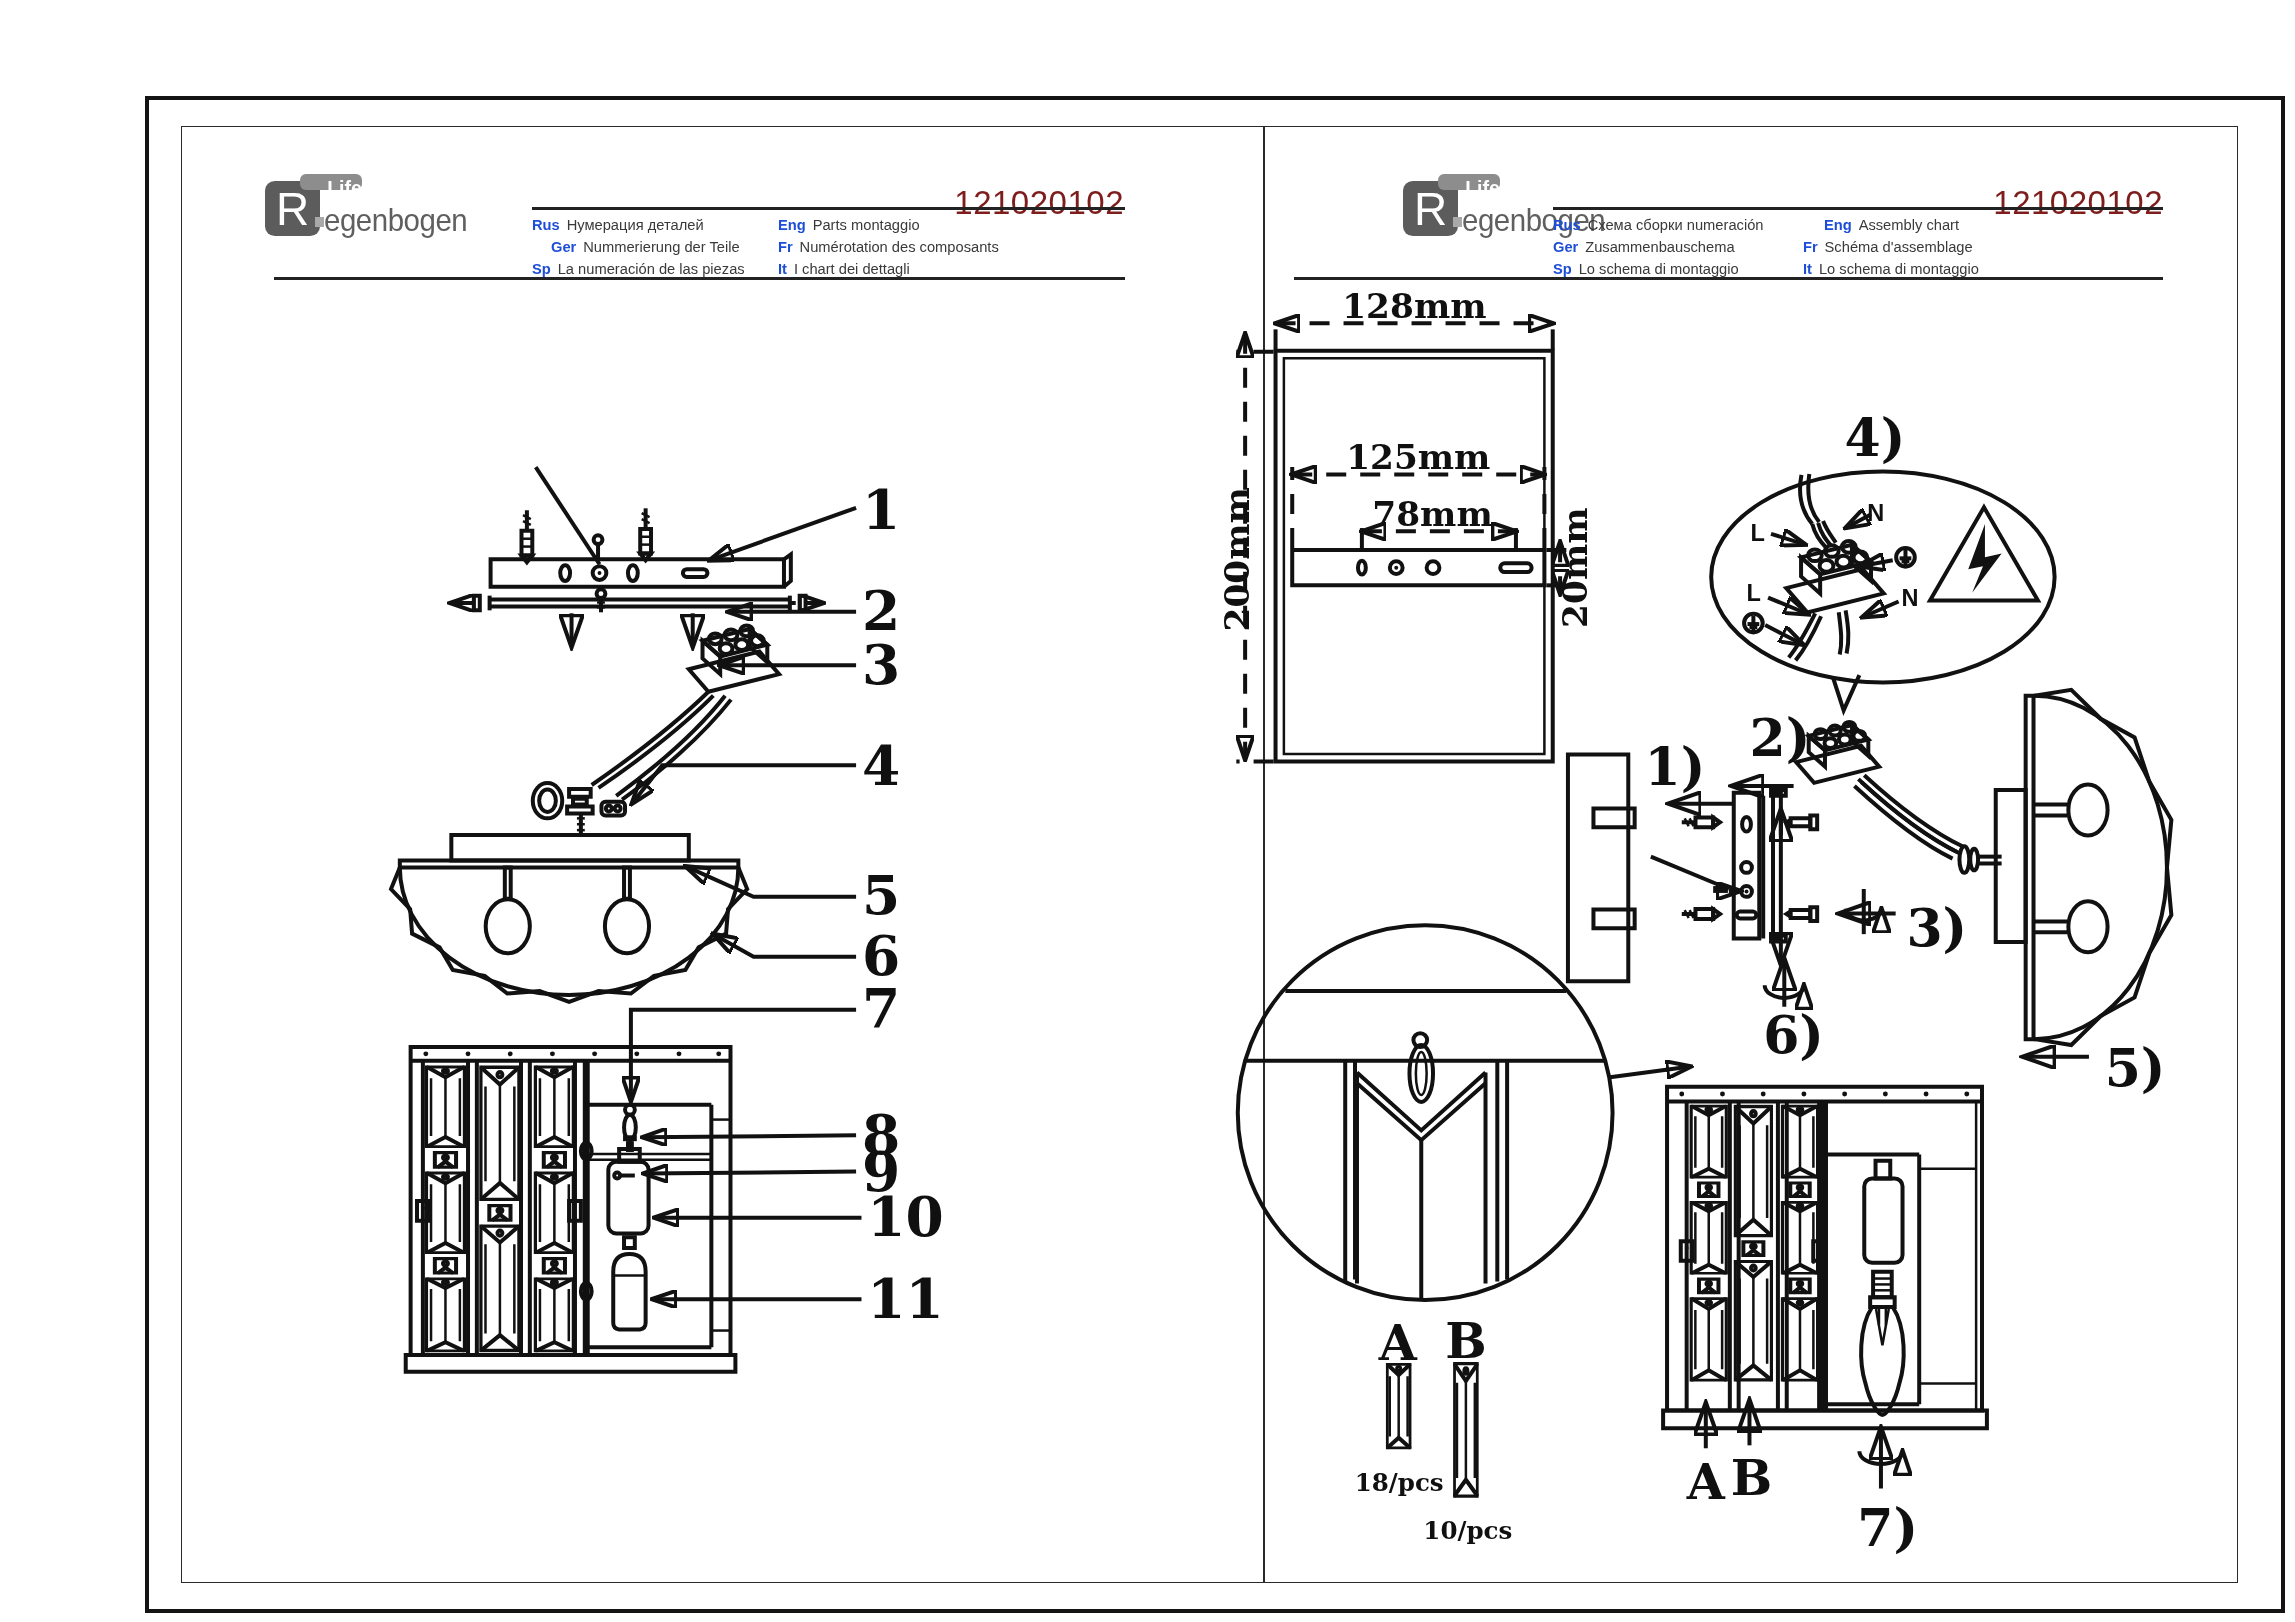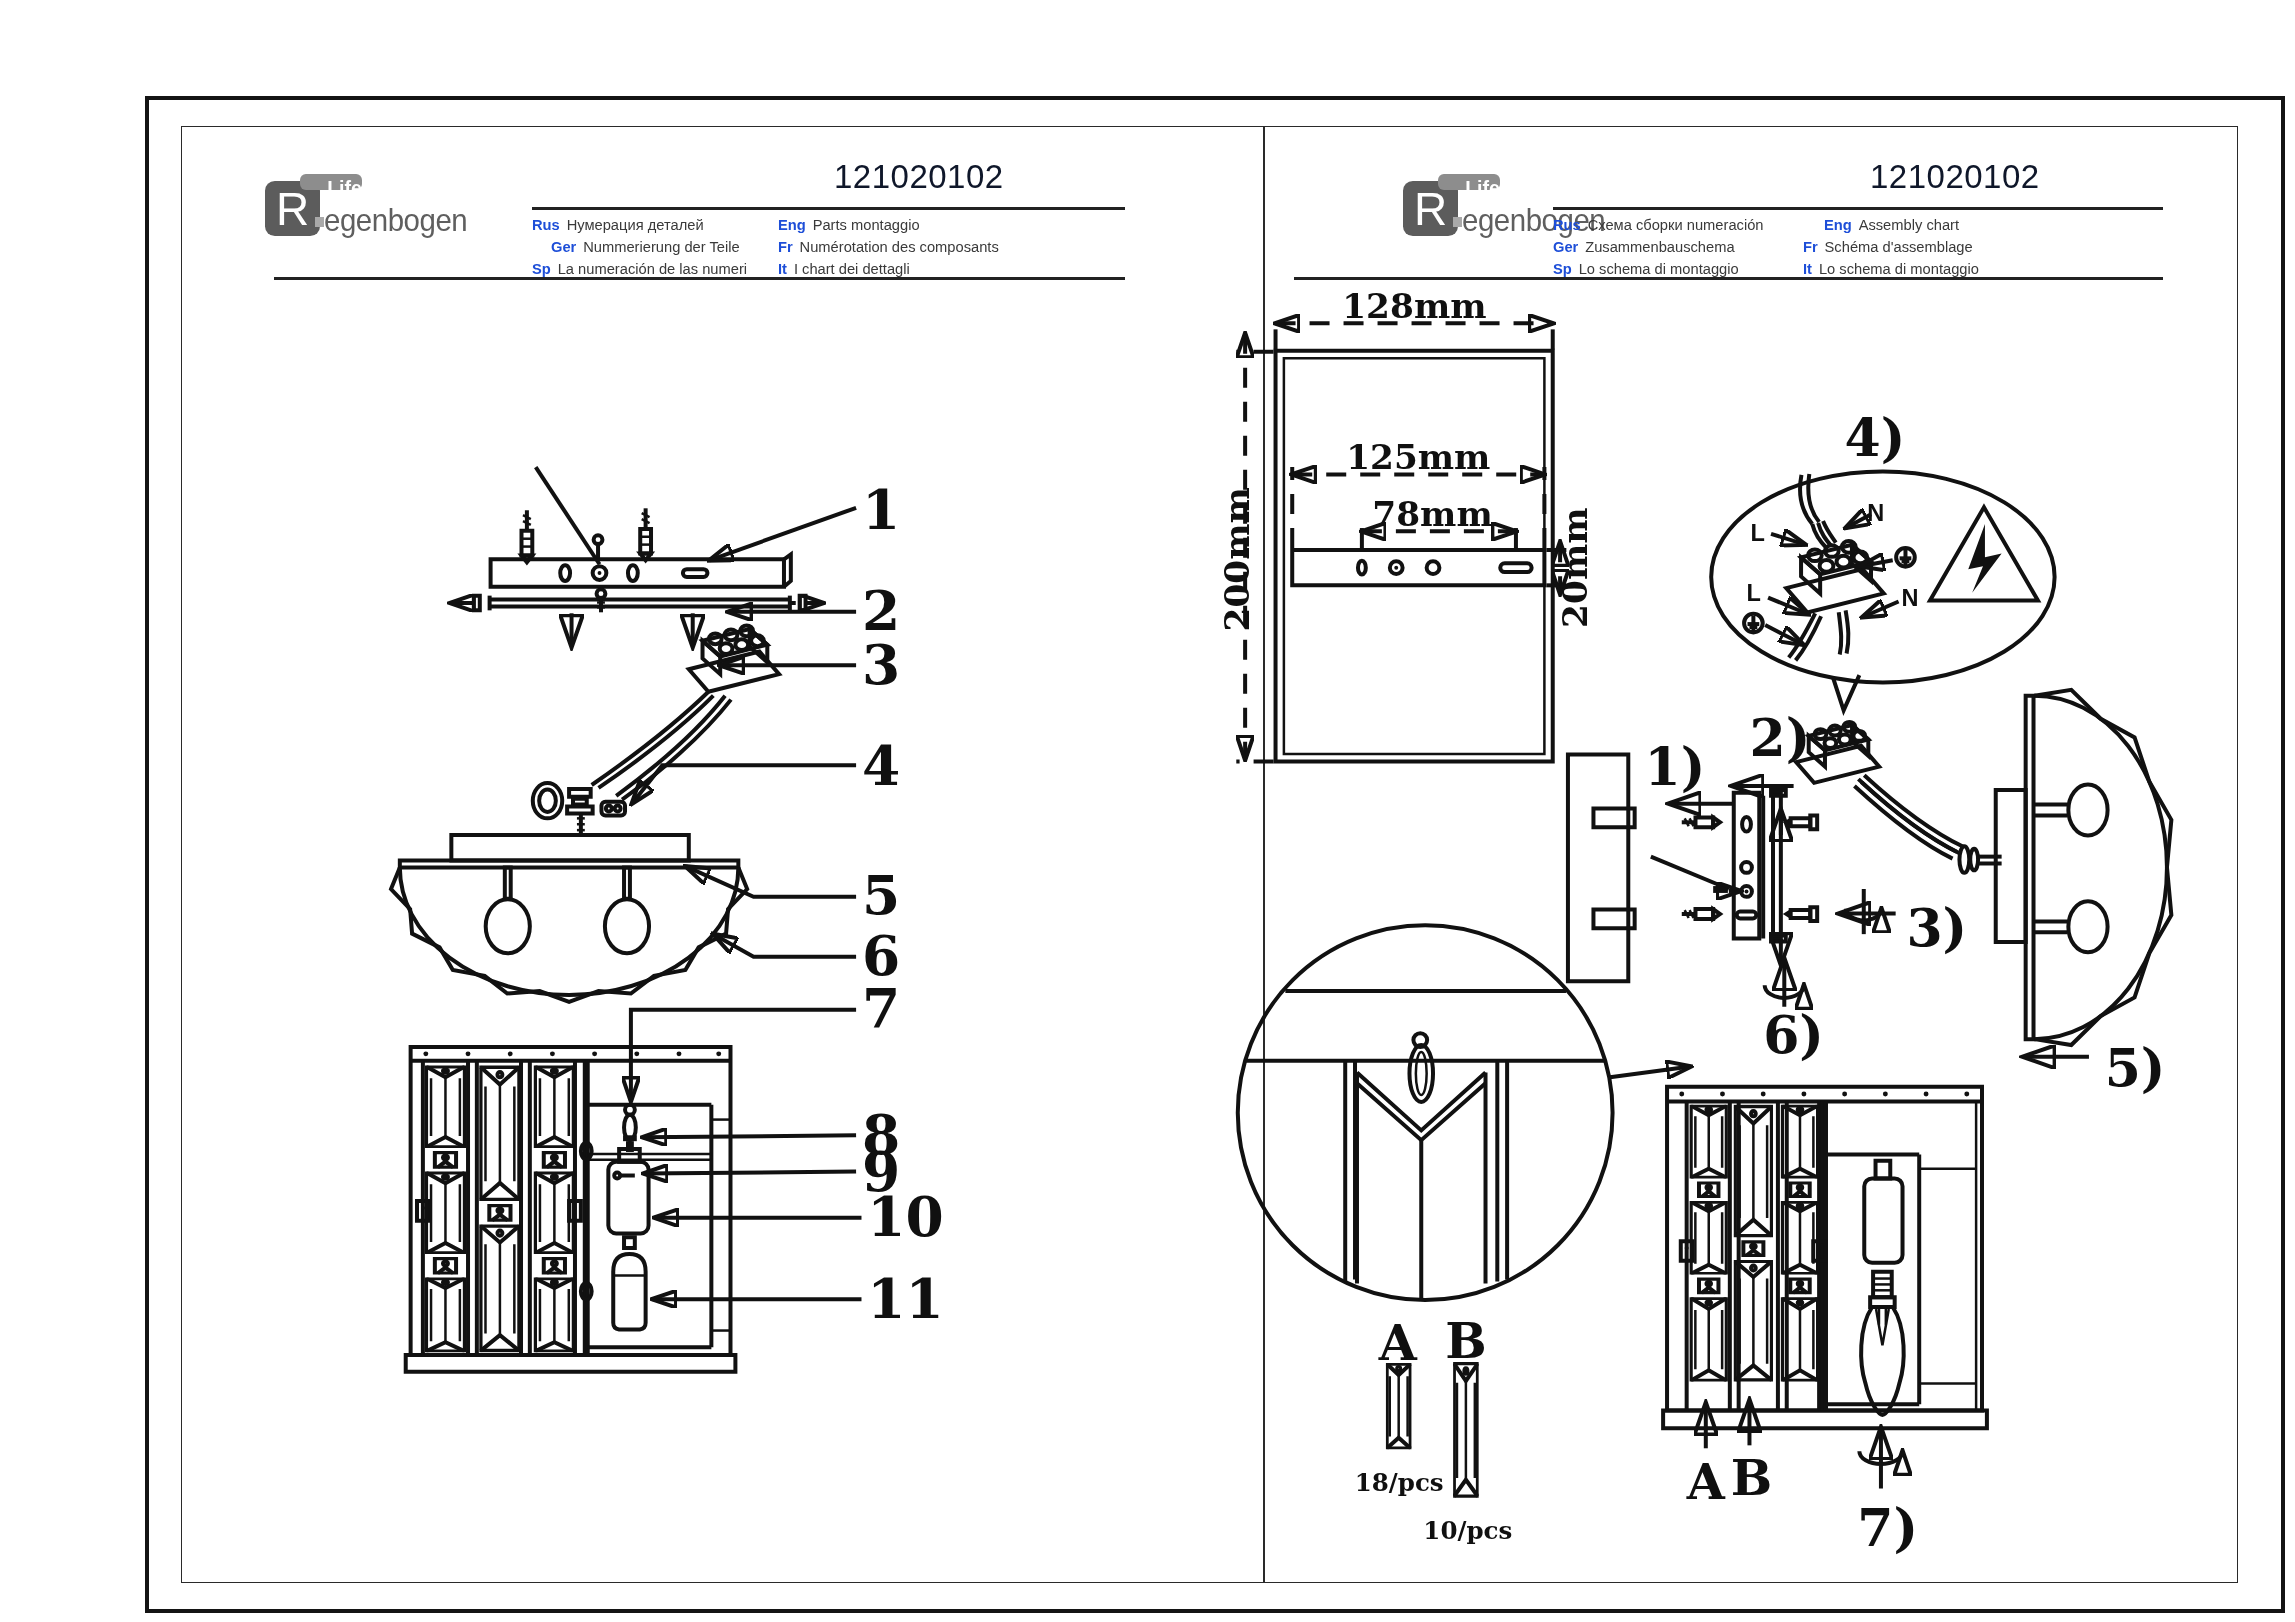--- a/index.html
+++ b/index.html
@@ -1,21 +1,21 @@
 <!DOCTYPE html>
 <html style="font-size:7.9px"><head>
 <meta charset="utf-8">
 <style>
   html,body{margin:0;padding:0;background:#fff}
   .canvas{position:relative;width:2295px;height:1622px;background:#fff;font-family:"Liberation Sans",sans-serif;overflow:hidden}
   .frame-outer{position:absolute;left:145px;top:96px;width:2132px;height:1509px;border:4.4px solid #141414}
   .sheet{position:absolute;top:126px;height:1455px;border:1.5px solid #2a2a2a;background:#fff}
   .sheet.left{left:181px;width:1081px}
   .sheet.right{left:1264px;width:972px}
-  .pcode{position:absolute;top:158px;text-align:left;font:400 33px "Liberation Sans",sans-serif;color:#0f172a;letter-spacing:0.5px}
+  .pcode{position:absolute;top:184px;text-align:right;font:400 33px "Liberation Sans",sans-serif;color:#7f1d1d;letter-spacing:0.5px}
   .rule{position:absolute;background:#222}
   .langrow{position:absolute;font-size:14.7px;white-space:nowrap;color:#3a3a3a}
   .langrow b{color:#1d4ed8;margin-right:6.9px}
   .logo{position:absolute;width:206px;height:69px}
   .logo-box{position:absolute;left:0;top:2.9px;width:55px;height:55px;background:#5c5c5c;border-radius:9.8px;color:#fff;font:400 46px "Liberation Sans",sans-serif;text-align:center;line-height:57px}
   .logo-chip{position:absolute;right:-4.4px;bottom:8.8px;width:9.8px;height:9.8px;background:#a9a9a9}
   .logo-life{position:absolute;left:35px;top:-3.9px;width:62px;height:16px;background:#8d8d8d;border-radius:5.9px;color:#fff;font:700 19.6px "Liberation Sans",sans-serif;text-align:right;line-height:28.5px}
   .logo-word{position:absolute;left:59px;top:23.6px;color:#5f5f5f;font:400 32px "Liberation Sans",sans-serif;letter-spacing:-0.5px;transform:scaleX(.92);transform-origin:left top;white-space:nowrap}
   svg.art{position:absolute;left:0;top:0}
   svg.art *{vector-effect:non-scaling-stroke}
@@ -42,21 +42,21 @@
 
   <div class="logo" style="left:265px;top:178px">
     <div class="logo-box"><span>R</span><span class="logo-chip"></span></div>
     <div class="logo-life">Life</div>
     <div class="logo-word">egenbogen</div>
   </div>
   <div class="pcode" style="left:834px;width:290px">121020102</div>
   <div class="rule" style="left:532px;top:207px;width:593px;height:3.4px"></div>
   <div class="langrow" style="left:532px;top:217px"><b>Rus</b><span>Нумерация деталей</span></div>
   <div class="langrow" style="left:551px;top:239px"><b>Ger</b><span>Nummerierung der Teile</span></div>
-  <div class="langrow" style="left:532px;top:261px"><b>Sp</b><span>La numeración de las numeri</span></div>
+  <div class="langrow" style="left:532px;top:261px"><b>Sp</b><span>La numeración de las piezas</span></div>
   <div class="langrow" style="left:778px;top:217px"><b>Eng</b><span>Parts montaggio</span></div>
   <div class="langrow" style="left:778px;top:239px"><b>Fr</b><span>Numérotation des composants</span></div>
   <div class="langrow" style="left:778px;top:261px"><b>It</b><span>I chart dei dettagli</span></div>
   <div class="rule" style="left:274px;top:277px;width:851px;height:2.5px"></div>
 
   <div class="logo" style="left:1403px;top:178px">
     <div class="logo-box"><span>R</span><span class="logo-chip"></span></div>
     <div class="logo-life">Life</div>
     <div class="logo-word">egenbogen</div>
   </div>

